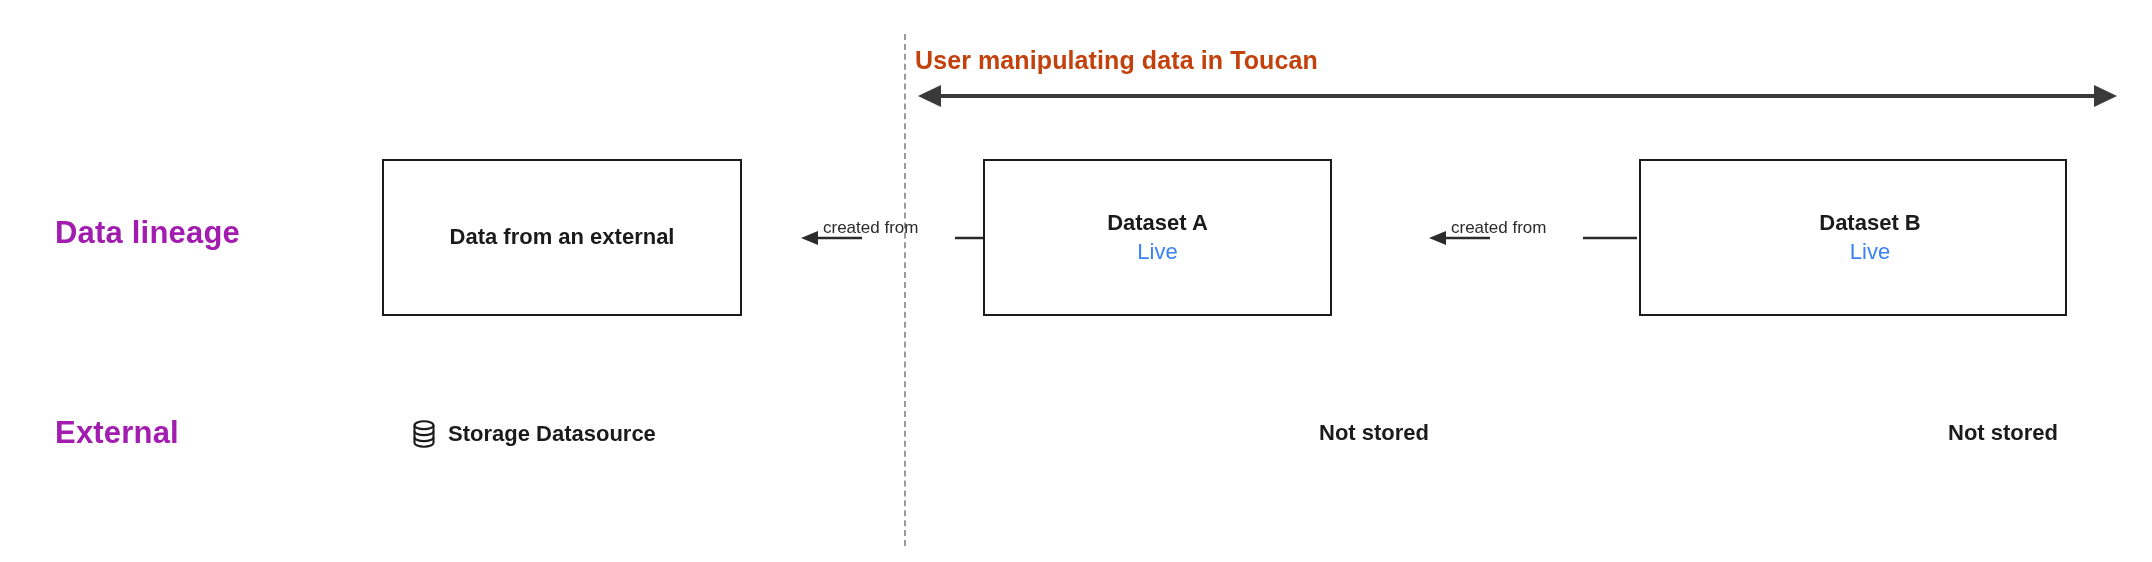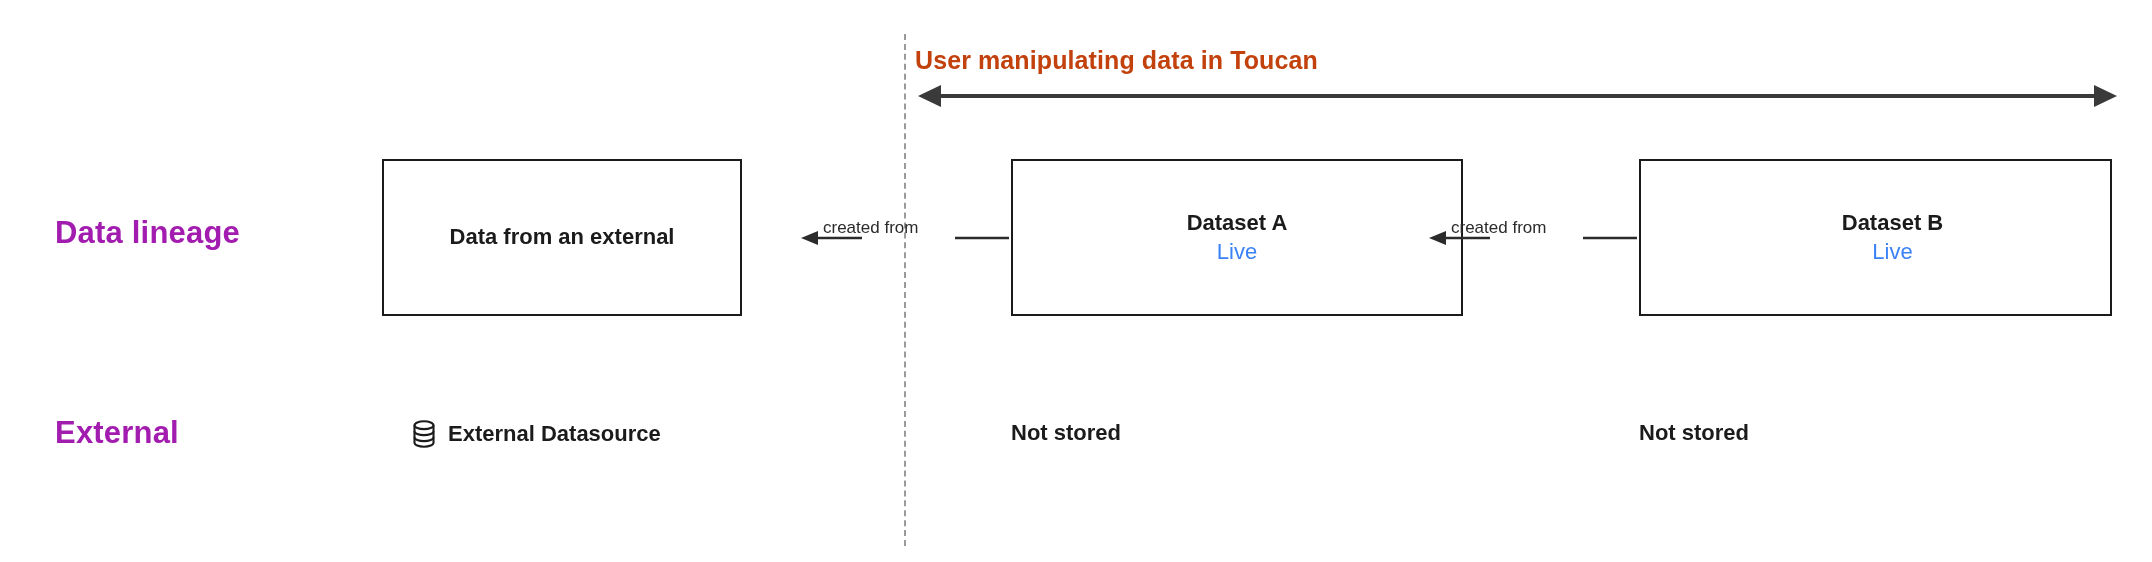--- a/index.html
+++ b/index.html
@@ -85,22 +85,22 @@
     color: #1b1b1b;
     white-space: nowrap;
   }
   .node-box .subtitle {
     font-size: 22px;
     font-weight: normal;
     color: #3b82f6;
     white-space: nowrap;
   }
   #box-external { left: 382px;  width: 360px; }
-  #box-dataset-a { left: 1011px; width: 452px; }
-  #box-dataset-b { left: 1639px; width: 473px; padding-left: 34px; }
+  #box-dataset-a { left: 983px; width: 349px; }
+  #box-dataset-b { left: 1639px; width: 428px; padding-left: 34px; }
 
   
   .connector {
     position: absolute;
     top: 218px;
     height: 40px;
   }
   #connector-1 { left: 800px;  width: 212px; }
   #connector-2 { left: 1428px; width: 212px; }
   .connector .conn-label {
@@ -128,21 +128,21 @@
     gap: 12px;
     font-size: 22px;
     font-weight: bold;
     color: #1b1b1b;
     white-space: nowrap;
   }
   #storage-external { left: 412px; }
   .storage-centered {
     position: absolute;
     top: 420px;
-    text-align: left;
+    text-align: right;
     font-size: 22px;
     font-weight: bold;
     color: #1b1b1b;
     white-space: nowrap;
   }
   #storage-a { left: 1011px; width: 418px; }
   #storage-b { left: 1639px; width: 419px; }
   .db-icon { display: inline-flex; align-items: center; }
 </style>
 </head>
@@ -198,20 +198,20 @@
 
   <div id="storage-external" class="storage-item">
     <span class="db-icon">
       <svg width="24" height="28" viewBox="0 0 24 28" xmlns="http://www.w3.org/2000/svg">
         <ellipse cx="12" cy="5.2" rx="9.5" ry="3.9" fill="none" stroke="#1b1b1b" stroke-width="2.1"></ellipse>
         <path d="M2.5 5.2 V22.8 C2.5 24.95 6.75 26.7 12 26.7 C17.25 26.7 21.5 24.95 21.5 22.8 V5.2" fill="none" stroke="#1b1b1b" stroke-width="2.1"></path>
         <path d="M2.5 11.2 C2.5 13.35 6.75 15.1 12 15.1 C17.25 15.1 21.5 13.35 21.5 11.2" fill="none" stroke="#1b1b1b" stroke-width="2.1"></path>
         <path d="M2.5 17.2 C2.5 19.35 6.75 21.1 12 21.1 C17.25 21.1 21.5 19.35 21.5 17.2" fill="none" stroke="#1b1b1b" stroke-width="2.1"></path>
       </svg>
     </span>
-    <span>External Datasource</span>
+    <span>Storage Datasource</span>
   </div>
 
   <div id="storage-a" class="storage-centered">Not stored</div>
 
   <div id="storage-b" class="storage-centered">Not stored</div>
 
 </div>
 
 </body></html>

